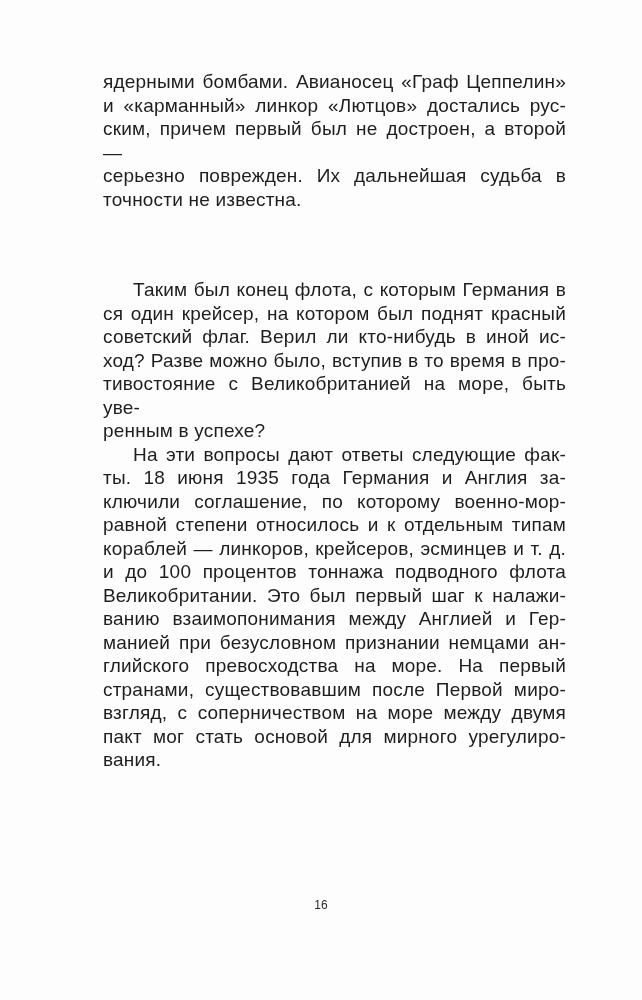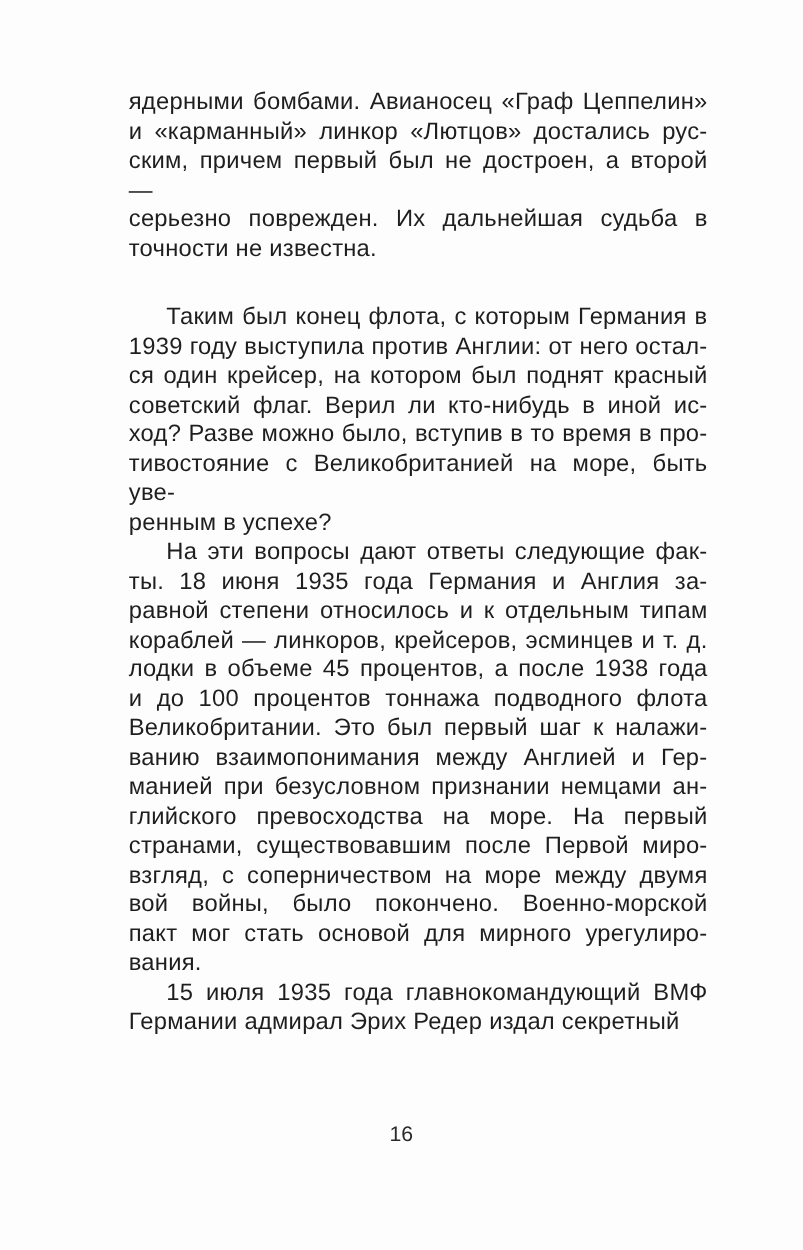--- a/index.html
+++ b/index.html
@@ -22,80 +22,74 @@
     top: 70px;
     width: 463px;
     font-size: 19px;
     line-height: 23.5px;
     letter-spacing: 0.2px;
   }
   .paragraph {
     margin: 0;
   }
   .paragraph.section-break {
-    margin-top: 31px;
+    margin-top: 67px;
   }
   .line {
     text-align: justify;
     text-align-last: justify;
     white-space: normal;
   }
   .line.last {
     text-align-last: left;
   }
   .line.indent {
     text-indent: 30px;
   }
   .page-number {
     position: absolute;
     top: 898px;
     left: 0;
     width: 642px;
     text-align: center;
-    font-size: 17px;
+    font-size: 12px;
     color: #2a2a2a;
   }
 </style>
 </head>
 <body>
 
 <div class="page">
   <div class="text-block" id="paragraphs-container">
       <div class="paragraph">
         <div class="line">ядерными бомбами. Авианосец «Граф Цеппелин»</div>
         <div class="line">и «карманный» линкор «Лютцов» достались рус-</div>
         <div class="line">ским, причем первый был не достроен, а второй —</div>
         <div class="line">серьезно поврежден. Их дальнейшая судьба в</div>
         <div class="line last">точности не известна.</div>
       </div>
       <div class="paragraph section-break">
         <div class="line indent">Таким был конец флота, с которым Германия в</div>
-        <div class="line">1939 году выступила против Англии: от него остал-</div>
         <div class="line">ся один крейсер, на котором был поднят красный</div>
         <div class="line">советский флаг. Верил ли кто-нибудь в иной ис-</div>
         <div class="line">ход? Разве можно было, вступив в то время в про-</div>
         <div class="line">тивостояние с Великобританией на море, быть уве-</div>
         <div class="line last">ренным в успехе?</div>
       </div>
       <div class="paragraph">
         <div class="line indent">На эти вопросы дают ответы следующие фак-</div>
         <div class="line">ты. 18 июня 1935 года Германия и Англия за-</div>
+        <div class="line">ключили соглашение, по которому военно-мор-</div>
         <div class="line">равной степени относилось и к отдельным типам</div>
         <div class="line">кораблей — линкоров, крейсеров, эсминцев и т. д.</div>
-        <div class="line">лодки в объеме 45 процентов, а после 1938 года</div>
         <div class="line">и до 100 процентов тоннажа подводного флота</div>
         <div class="line">Великобритании. Это был первый шаг к налажи-</div>
         <div class="line">ванию взаимопонимания между Англией и Гер-</div>
         <div class="line">манией при безусловном признании немцами ан-</div>
         <div class="line">глийского превосходства на море. На первый</div>
         <div class="line">странами, существовавшим после Первой миро-</div>
         <div class="line">взгляд, с соперничеством на море между двумя</div>
-        <div class="line">вой войны, было покончено. Военно-морской</div>
         <div class="line">пакт мог стать основой для мирного урегулиро-</div>
         <div class="line last">вания.</div>
-      </div>
-      <div class="paragraph">
-        <div class="line indent">15 июля 1935 года главнокомандующий ВМФ</div>
-        <div class="line last">Германии адмирал Эрих Редер издал секретный</div>
       </div>
     </div>
   <div class="page-number">16</div>
 </div>
 
 </body></html>

